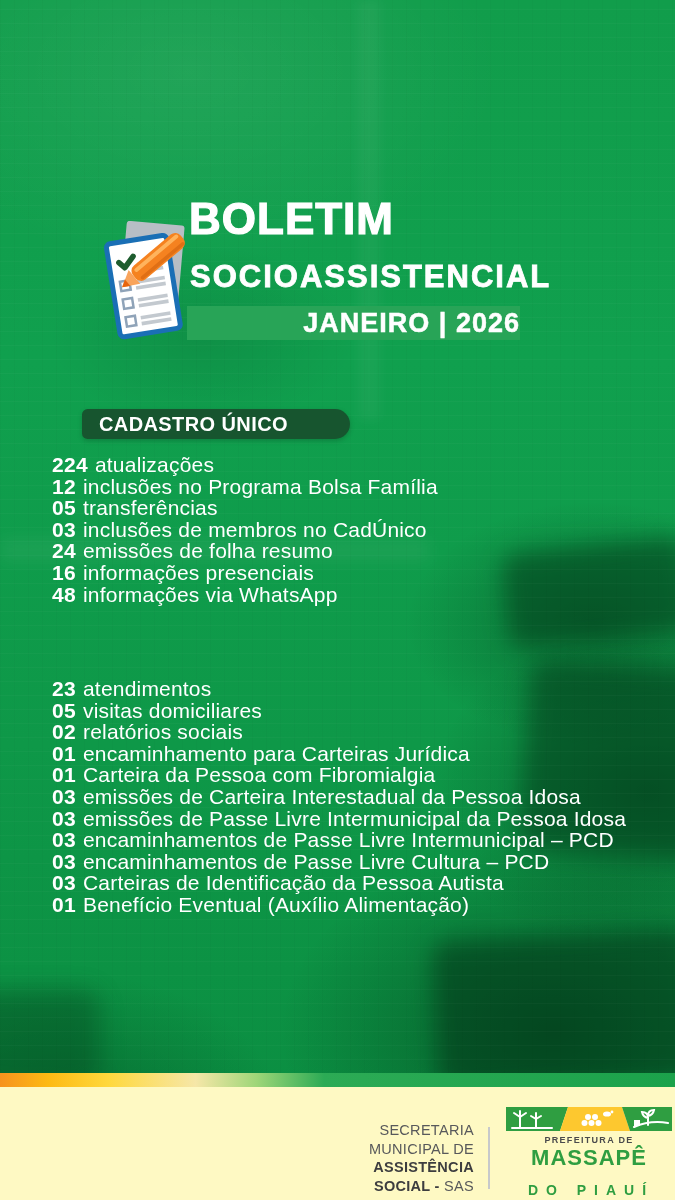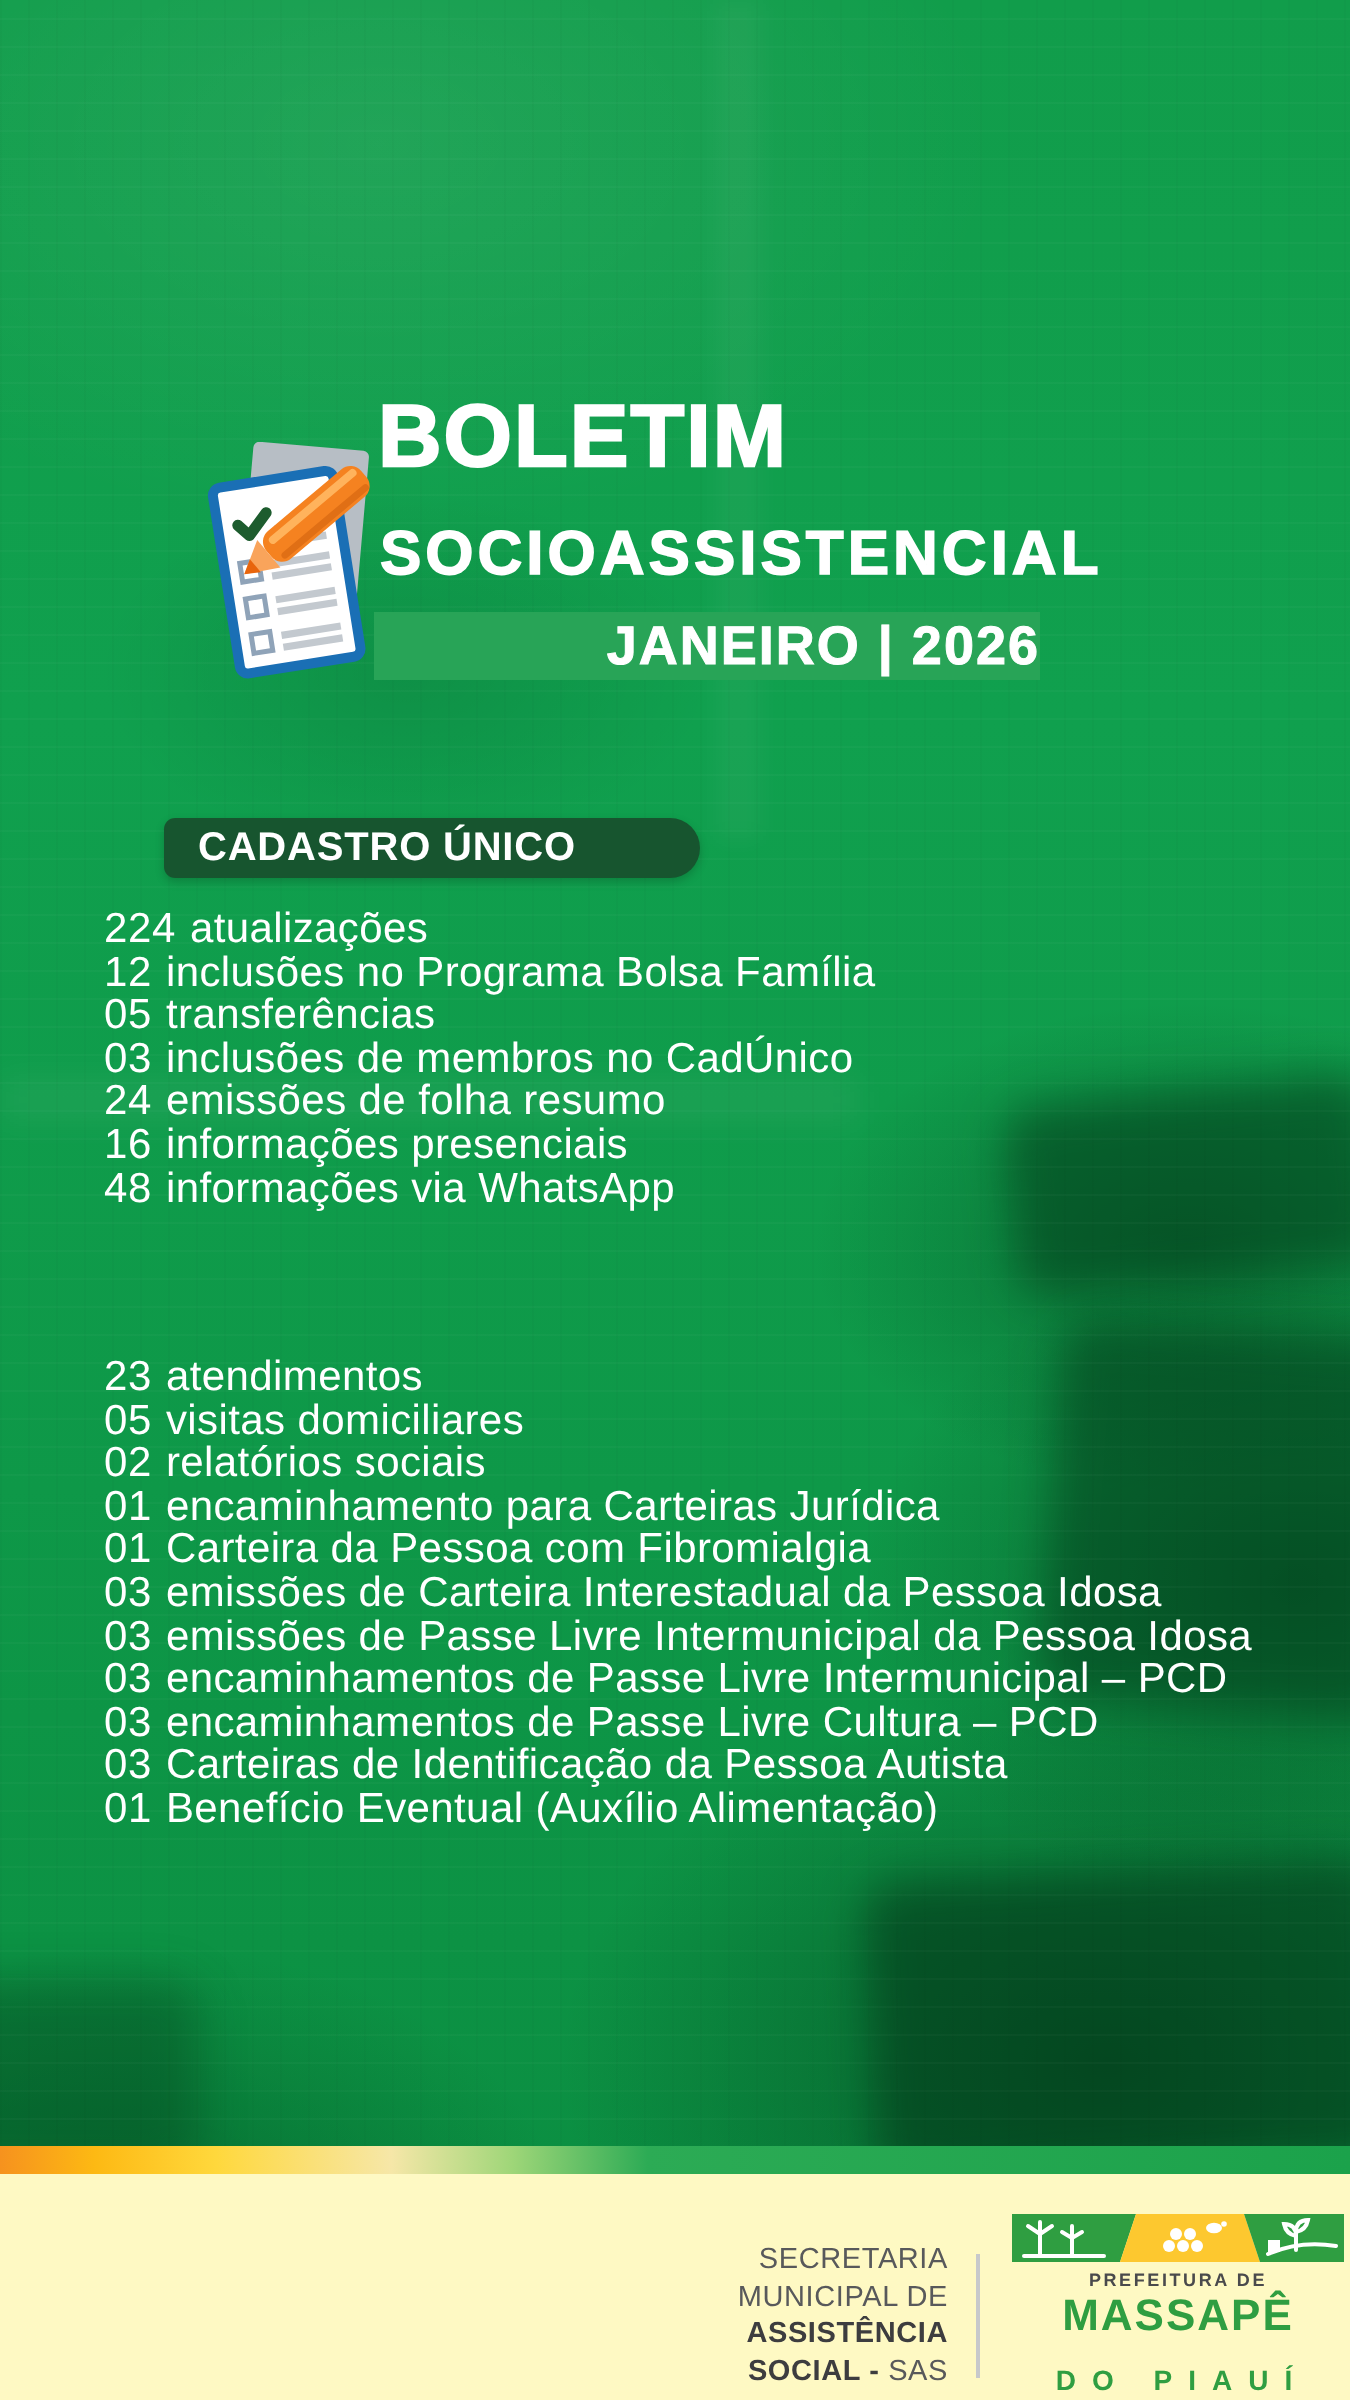--- a/index.html
+++ b/index.html
@@ -66,21 +66,21 @@
     margin-left:30px;
   }
   .pill-1 { top:409px; width:268px; }
   .pill-2 { top:634px; width:373px; }
 
   
   .list { position:absolute; left:52px; }
   .list-1 { top:454px; }
   .list-2 { top:678px; }
   .stat-line { line-height:21.6px; font-size:21px; color:#fff; white-space:nowrap; }
-  .stat-line .num { font-weight:normal; margin-right:7px; letter-spacing:0.3px; }
+  .stat-line .num { font-weight:bold; margin-right:7px; letter-spacing:0.3px; }
   .stat-line .txt { font-weight:normal; letter-spacing:0.2px; }
 
   
   .grad-bar {
     position:absolute; left:0; top:1073px; width:675px; height:14px;
     background:linear-gradient(90deg,
       #f6921e 0%, #fdb913 7%, #ffd83c 16%, #f6e7a8 29%,
       #9ed678 38%, #2cab55 48%, #1ba24b 100%);
   }
   .footer {

